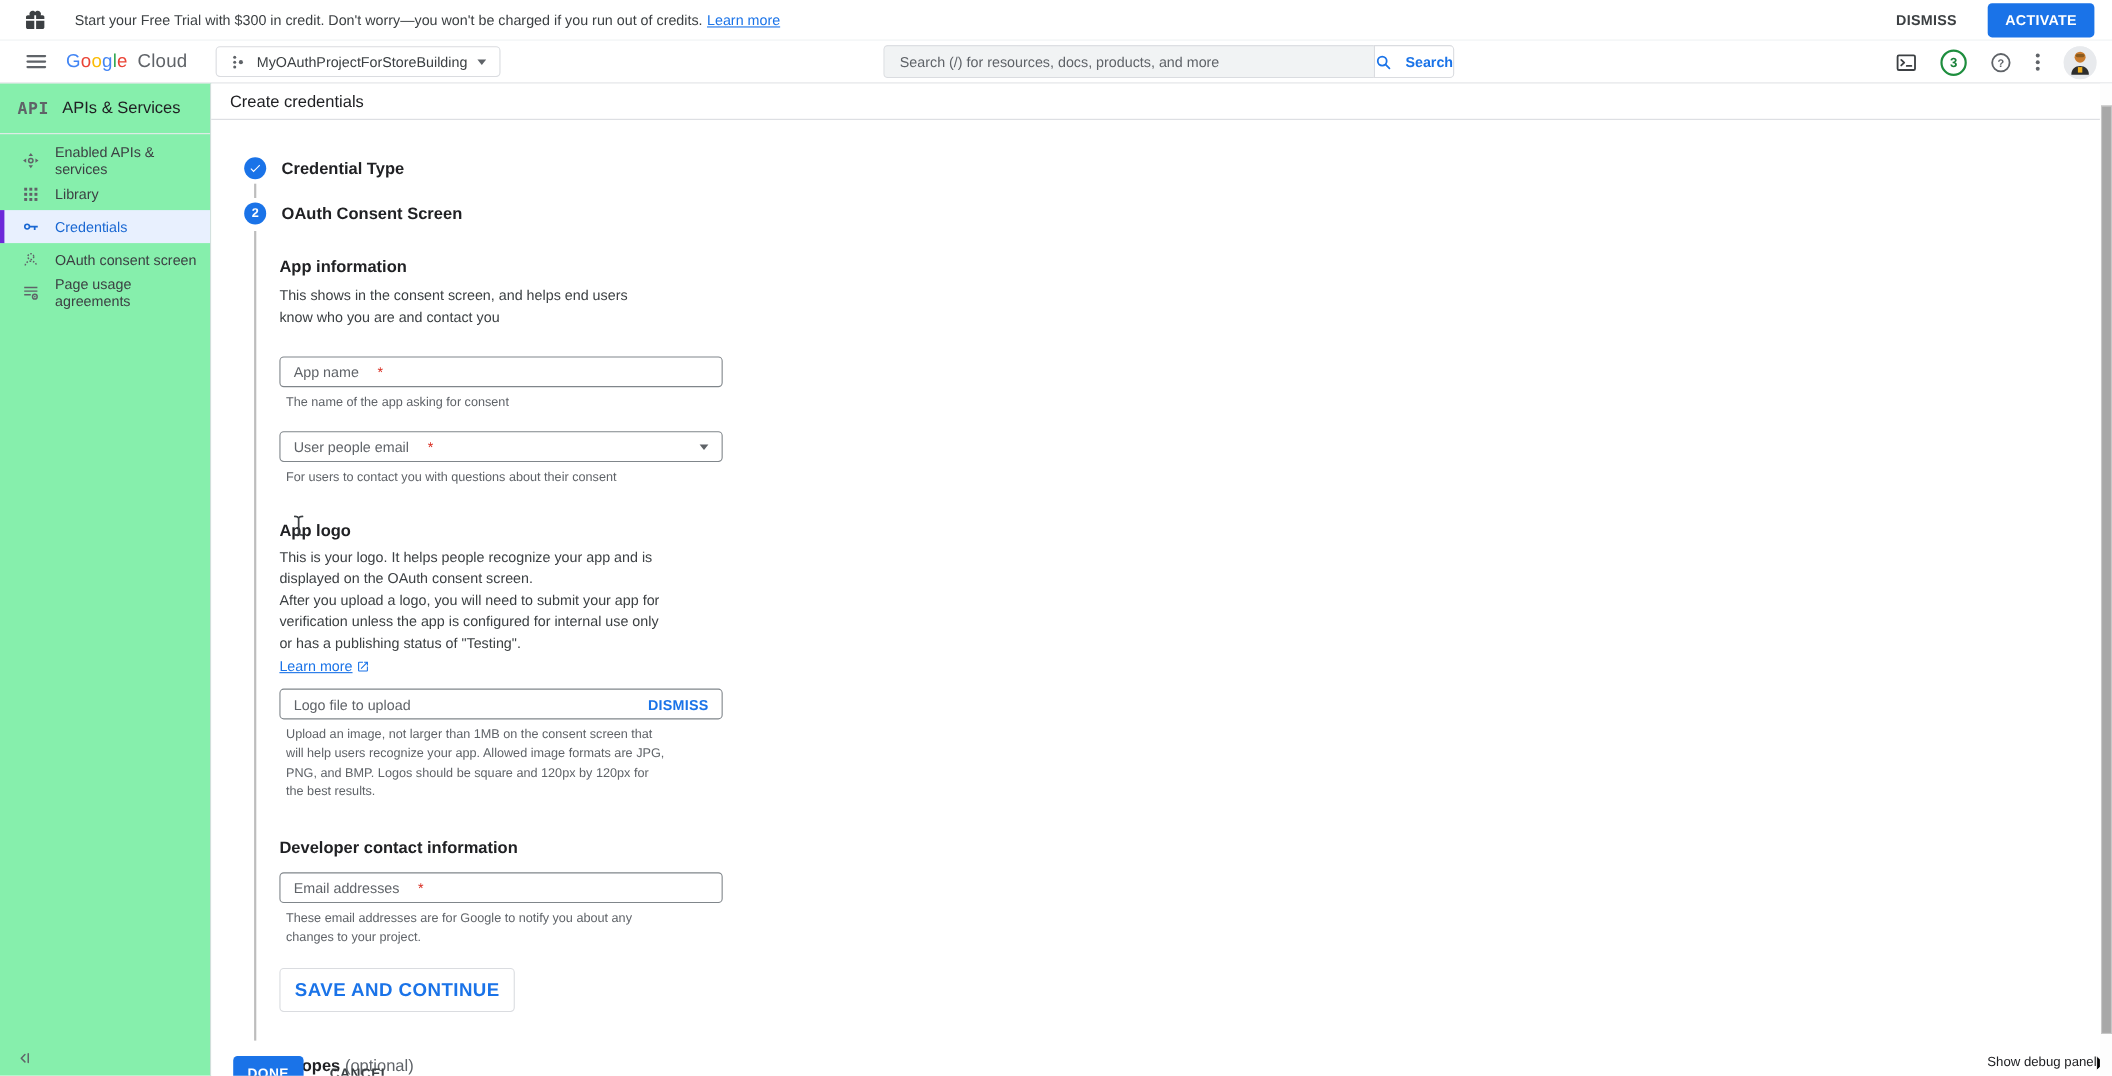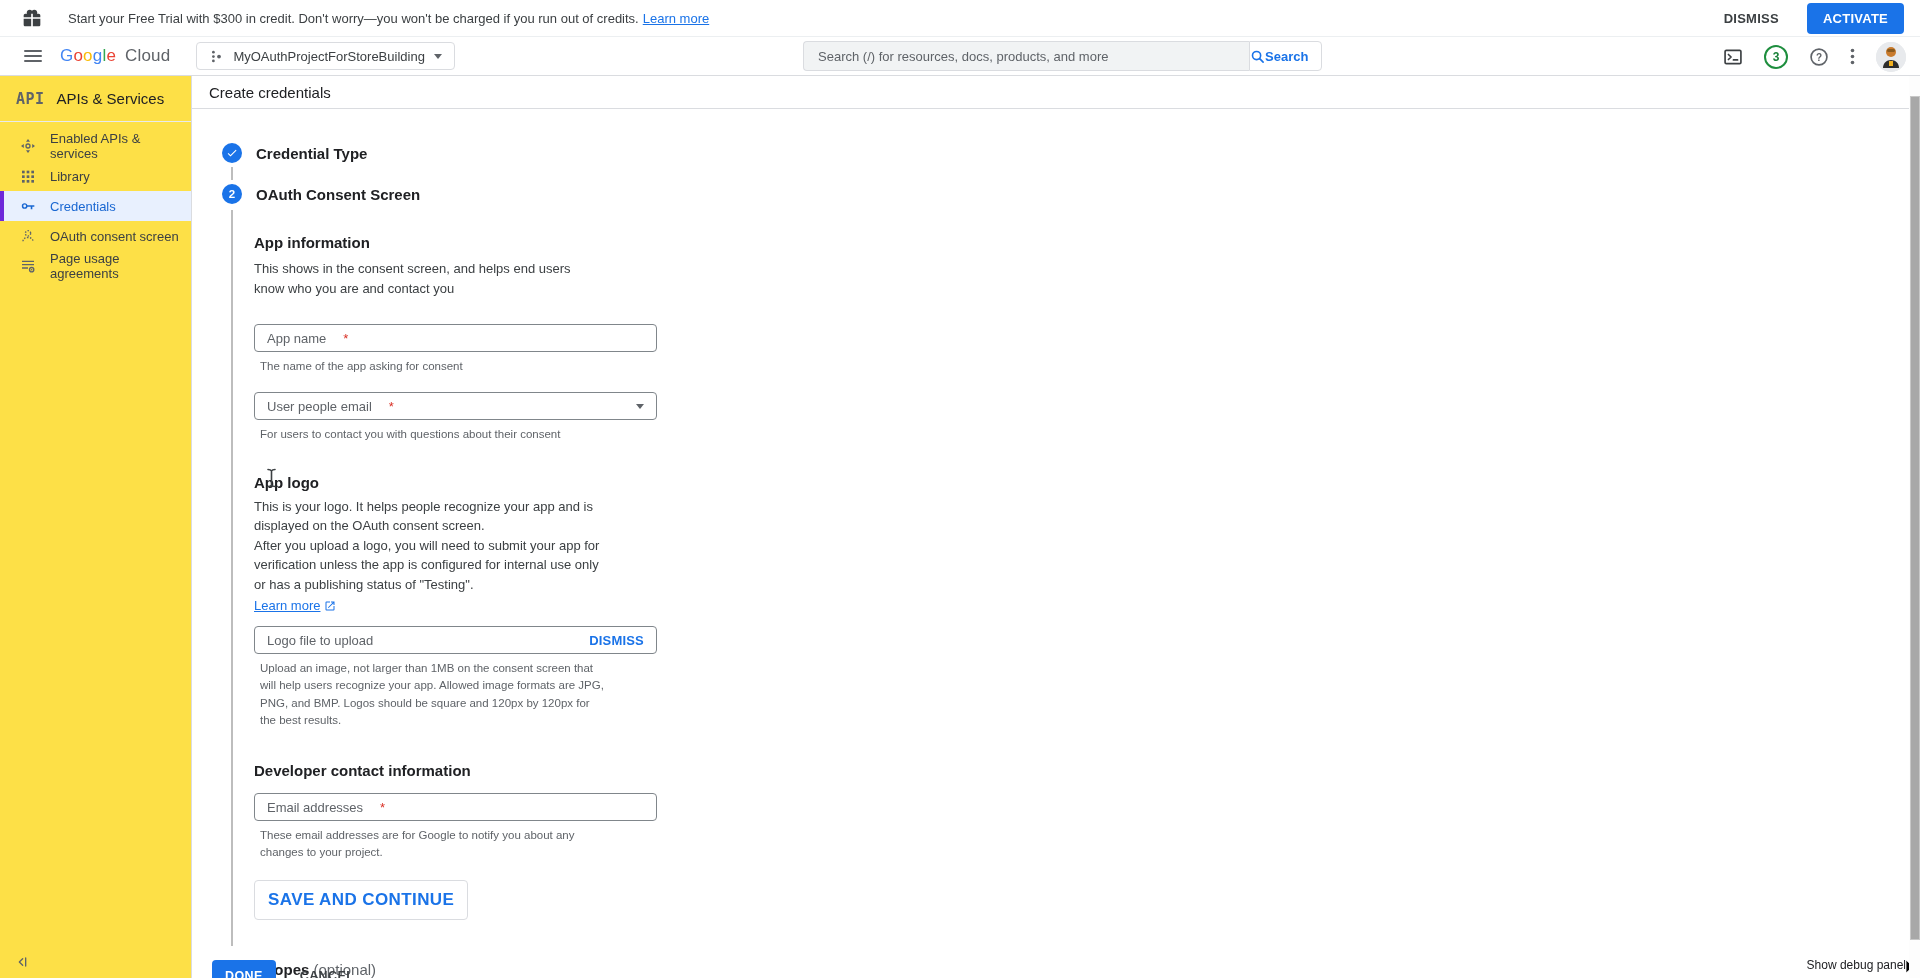--- a/index.html
+++ b/index.html
@@ -31,30 +31,30 @@
                align-items:center; gap:9px; padding:0 12px; cursor:pointer; background:#fff; }
   .proj-pill .pname { font-size:13px; color:#3c4043; }
   .caret { width:0; height:0; border-left:4.5px solid transparent; border-right:4.5px solid transparent;
            border-top:5.5px solid #5f6368; }
   .searchwrap { position:absolute; left:803px; top:4px; height:30px; display:flex; }
   .searchbox { width:446px; height:30px; background:#f1f3f4; border:1px solid #dadce0; border-right:none;
                border-radius:4px 0 0 4px; font-size:13px; color:#3c4043; padding:0 14px; outline:none;
                font-family:"Liberation Sans", sans-serif; }
   .searchbox::placeholder { color:#5f6368; }
   .searchbtn { width:73px; height:30px; background:#fff; border:1px solid #dadce0; border-radius:0 4px 4px 0;
-               display:flex; align-items:center; justify-content:flex-start; gap:0; color:#1a73e8; font-size:13px;
+               display:flex; align-items:center; justify-content:space-between; gap:0; color:#1a73e8; font-size:13px;
                font-weight:700; cursor:pointer; }
   .nav-right { position:absolute; right:14px; top:0; height:39px; display:flex; align-items:center; gap:21px; }
   .iconbtn { background:none; border:none; cursor:pointer; display:flex; align-items:center; justify-content:center; }
   .badge3 { width:24px; height:24px; border-radius:50%; border:2px solid #1e8e3e; color:#188038; font-size:12px;
             font-weight:700; display:flex; align-items:center; justify-content:center; }
   .avatar { width:30px; height:30px; border-radius:50%; background:#e8eaed; overflow:hidden; cursor:pointer; flex:none; }
 
   
-  .sidebar { position:absolute; top:76px; left:0; bottom:0; width:192px; background:#fde047; border-right:1px solid #dadce0; }
+  .sidebar { position:absolute; top:76px; left:0; bottom:0; width:192px; background:#86efac; border-right:1px solid #dadce0; }
   .sb-head { height:46px; display:flex; align-items:center; gap:12px; padding-left:16px; border-bottom:1px solid #e8eaed; }
   .sb-logo { font-family:"DejaVu Sans Mono", monospace; font-weight:700; font-size:15px; color:#5f6368; letter-spacing:.5px; }
   .sb-title { font-size:15px; color:#202124; }
   .sb-list { padding-top:9px; }
   .sb-item { height:30px; display:flex; align-items:center; gap:14px; padding-left:20px; font-size:13px;
              color:#3c4043; cursor:pointer; }
   .sb-item svg { flex:none; color:#5f6368; }
   .sb-item.selected { background:#e8f0fe; color:#1967d2; padding-left:16px; border-left:4px solid #6d28d9; }
   .sb-item.selected svg { color:#1967d2; }
 

